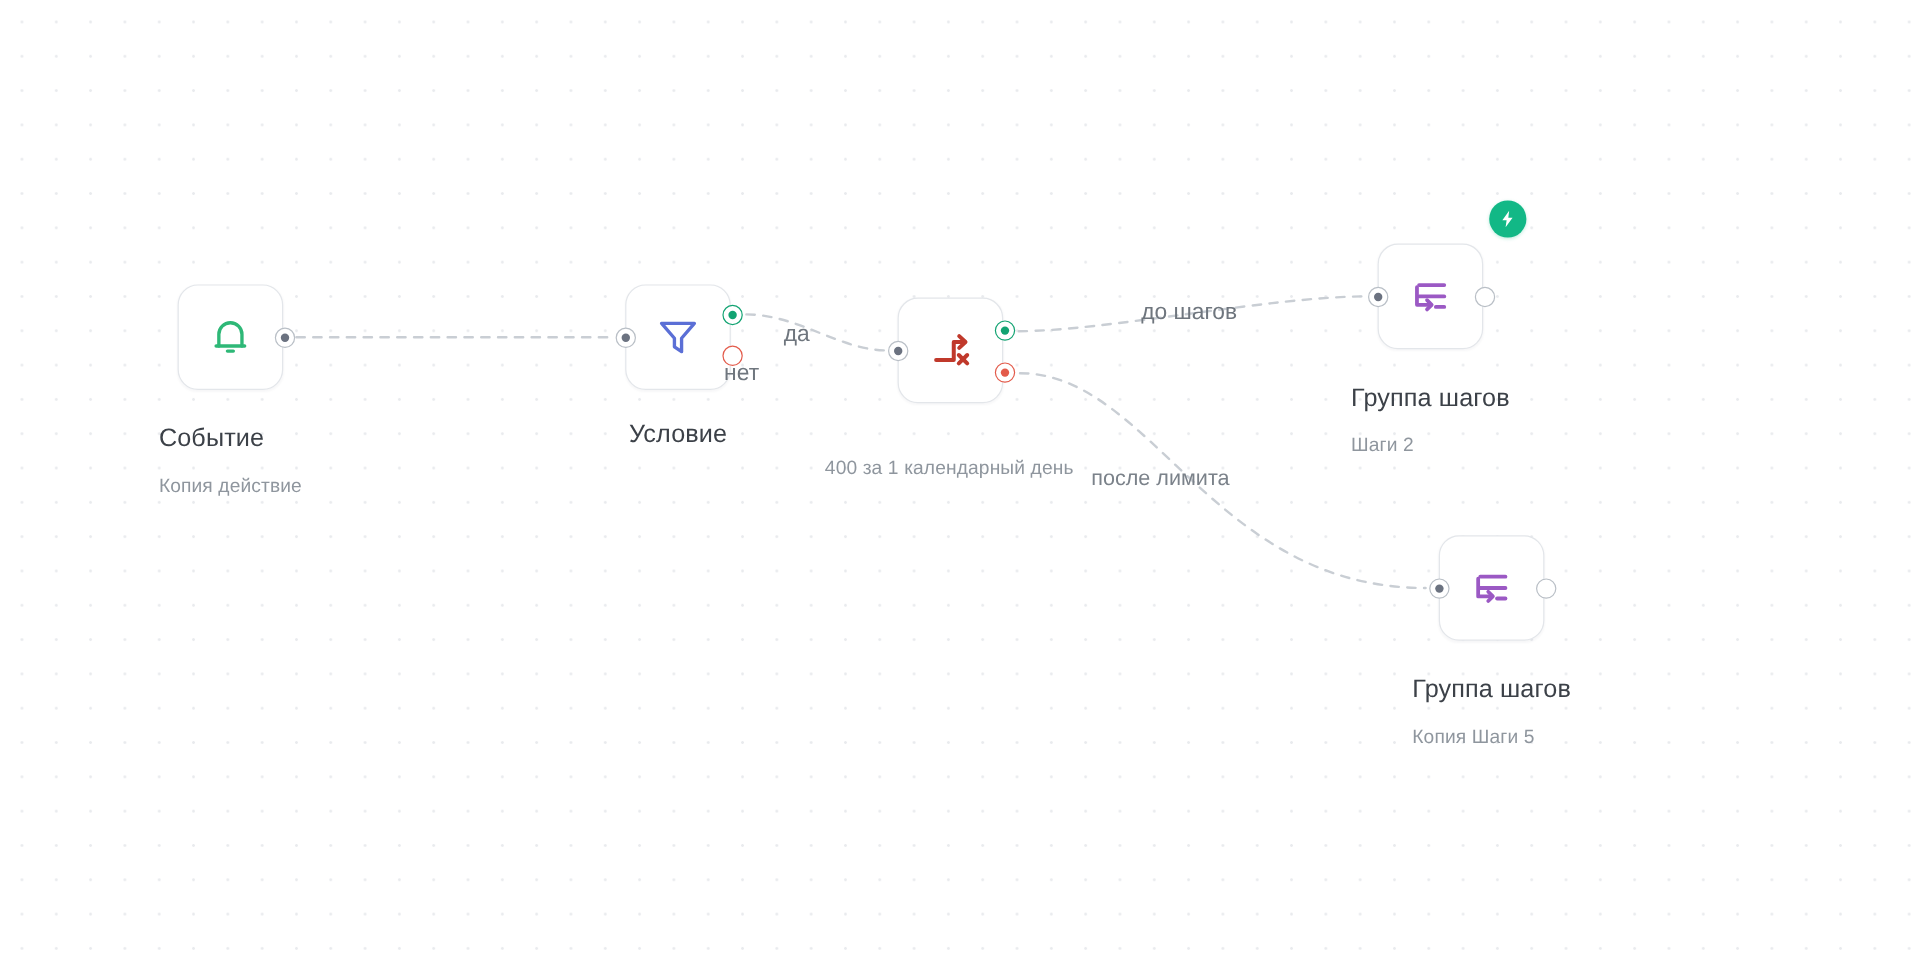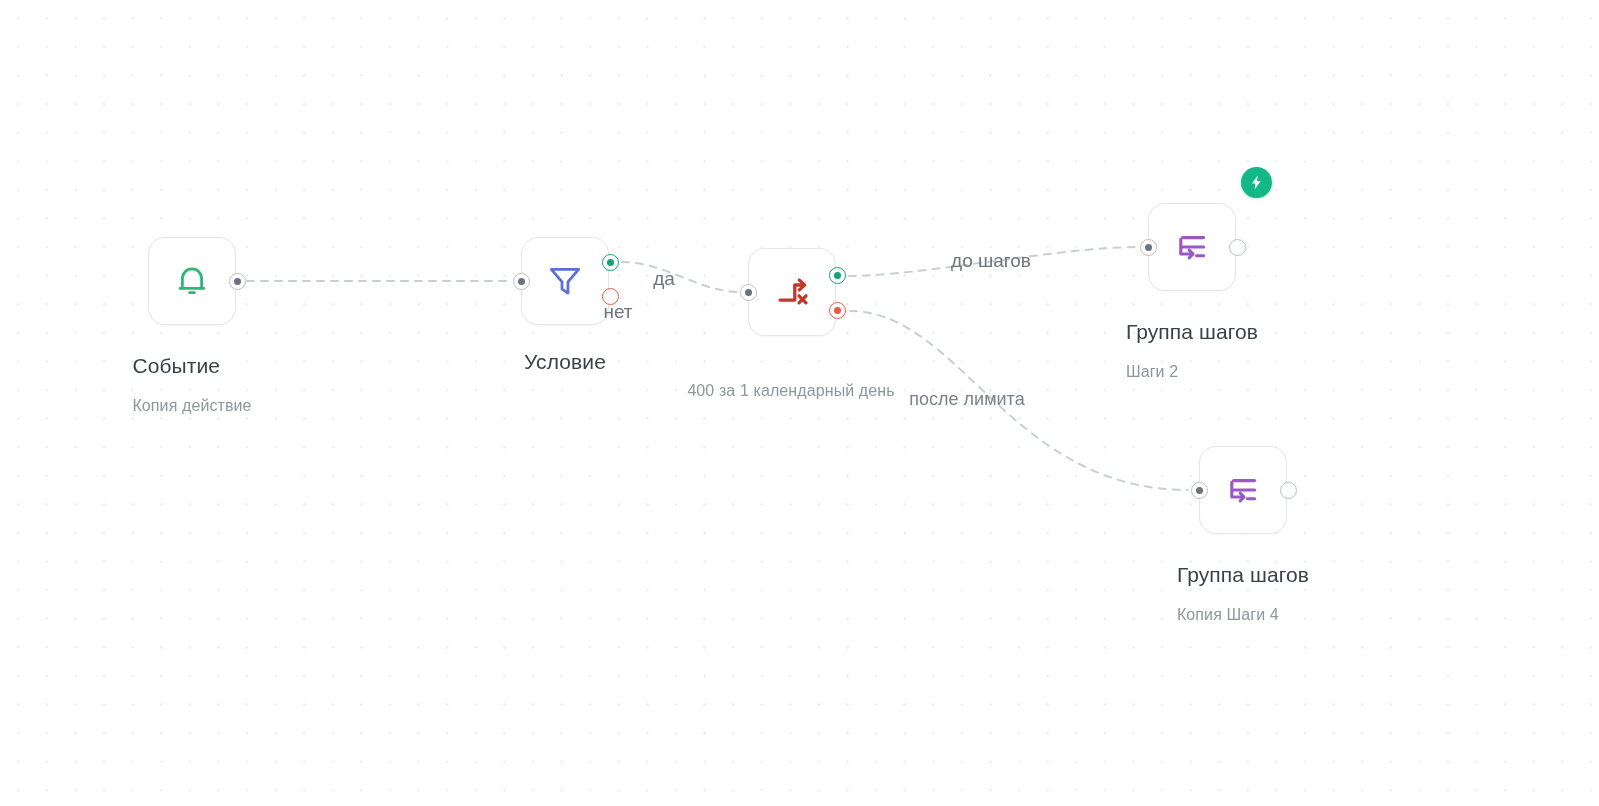--- a/index.html
+++ b/index.html
@@ -251,16 +251,16 @@
     </div>
     <div class="port neutral" style="left:-8.5px; top:35.5px;">
       <span class="dot"></span>
     </div>
     <div class="port neutral empty" style="left:80.5px; top:35.5px;">
       
     </div>
   </div>
   <div class="node-label" style="left:1243px; top:561px;">
     <div class="node-title">Группа шагов</div>
-    <div class="node-sub">Копия Шаги 4</div>
+    <div class="node-sub">Копия Шаги 5</div>
   </div>
 
 </div>
 
 </body></html>

